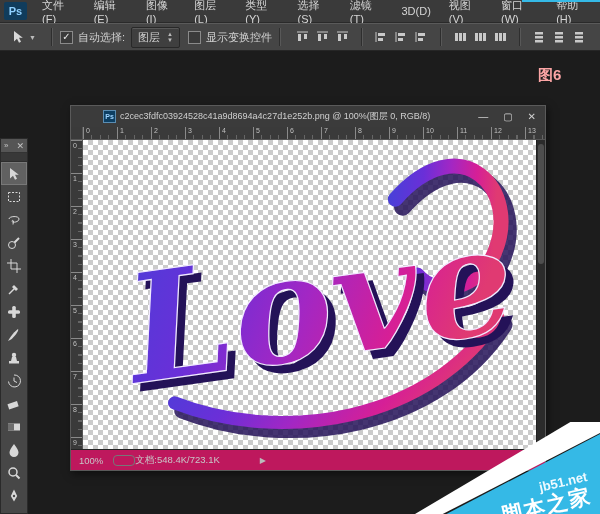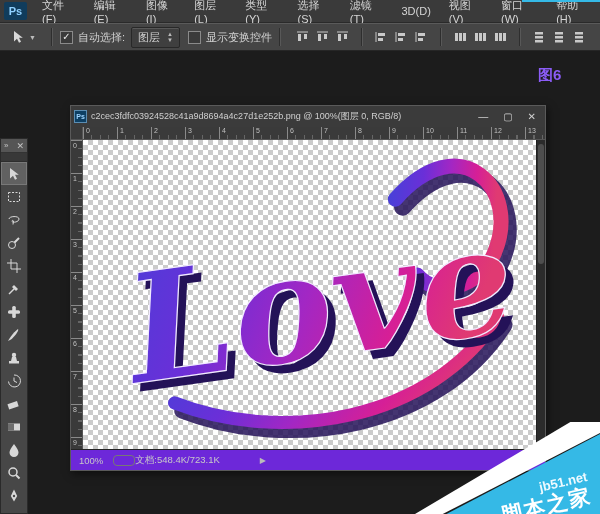--- a/index.html
+++ b/index.html
@@ -61,21 +61,21 @@
   }
   .tool.active{background:#616161;box-shadow:inset 0 0 0 1px #787878;}
   
   .docwin{
     position:absolute;left:70px;top:105px;width:476px;height:366px;
     background:#3c3c3c;border:1px solid #5a5a5a;box-sizing:border-box;
     box-shadow:2px 3px 8px rgba(0,0,0,.5);
   }
   .doc-titlebar{
     height:21px;background:#3b3b3b;border-bottom:1px solid #242424;
-    display:flex;align-items:center;color:#cfcfcf;font-size:9px;
+    display:flex;align-items:center;color:#cfcfcf;font-size:9px;padding-left:29px;
   }
   .doc-ps-icon{
     width:13px;height:13px;margin:0 4px 0 3px;background:#0d3f63;color:#9fd4ff;
     font-size:7px;font-weight:bold;display:flex;align-items:center;justify-content:center;
     border:1px solid #5b8db2;box-sizing:border-box;
   }
   .doc-title{white-space:nowrap;overflow:hidden;}
   .win-btns{margin-left:auto;display:flex;gap:15px;padding-right:9px;font-size:10px;color:#d0d0d0;}
   .ruler-corner{
     position:absolute;left:0;top:21px;width:12px;height:13px;
@@ -108,21 +108,21 @@
     background-color:#fff;
     background-image:conic-gradient(#cbcbcb 90deg,#fff 90deg 180deg,#cbcbcb 180deg 270deg,#fff 270deg);
     background-size:10px 10px;
   }
   .doc-scrollbar{
     position:absolute;right:0;top:34px;width:9px;bottom:20px;background:#2b2b2b;
     border-left:1px solid #1f1f1f;box-sizing:border-box;
   }
   .doc-scroll-thumb{position:absolute;left:1px;top:4px;width:6px;height:120px;background:#4e4e4e;border-radius:3px;}
   .statusbar{
-    position:absolute;left:0;right:0;bottom:0;height:20px;background:#6d28d9;
+    position:absolute;left:0;right:0;bottom:0;height:20px;background:#be185d;
     border-top:1px solid #242424;display:flex;align-items:center;
     color:#c8c8c8;font-size:9.5px;
   }
   .zoom-box{margin-left:8px;}
   .scratch-icon{width:20px;height:9px;border:1px solid #777;border-radius:4px;margin-left:10px;}
   .doc-info{}
   .status-arrow{margin-left:40px;font-size:8px;color:#bbb;}
   
   .watermark{position:absolute;right:0;bottom:0;width:185px;height:92px;}
   .wm-white{
@@ -263,21 +263,21 @@
       <div class="align-btn">
         <svg width="13" height="12" viewBox="0 0 13 12">
           <rect x="2" y="1" width="8" height="2.5" fill="#c9c9c9"></rect>
           <rect x="2" y="5" width="8" height="2.5" fill="#c9c9c9"></rect>
           <rect x="2" y="9" width="8" height="2.5" fill="#c9c9c9"></rect>
         </svg>
       </div>
     </div>
 </div>
 
-<div class="fig-label" style="color: #8b5cf6;">图6</div>
+<div class="fig-label" style="color: #fca5a5;">图6</div>
 
 <div class="toolspanel">
   <div class="tools-header">
     <span>»</span>
     <span class="close">✕</span>
   </div>
   <div class="tools-tabstrip"></div>
   <div id="tools-list">
       <div class="tool active">
         <svg width="16" height="16" viewBox="0 0 16 16">

